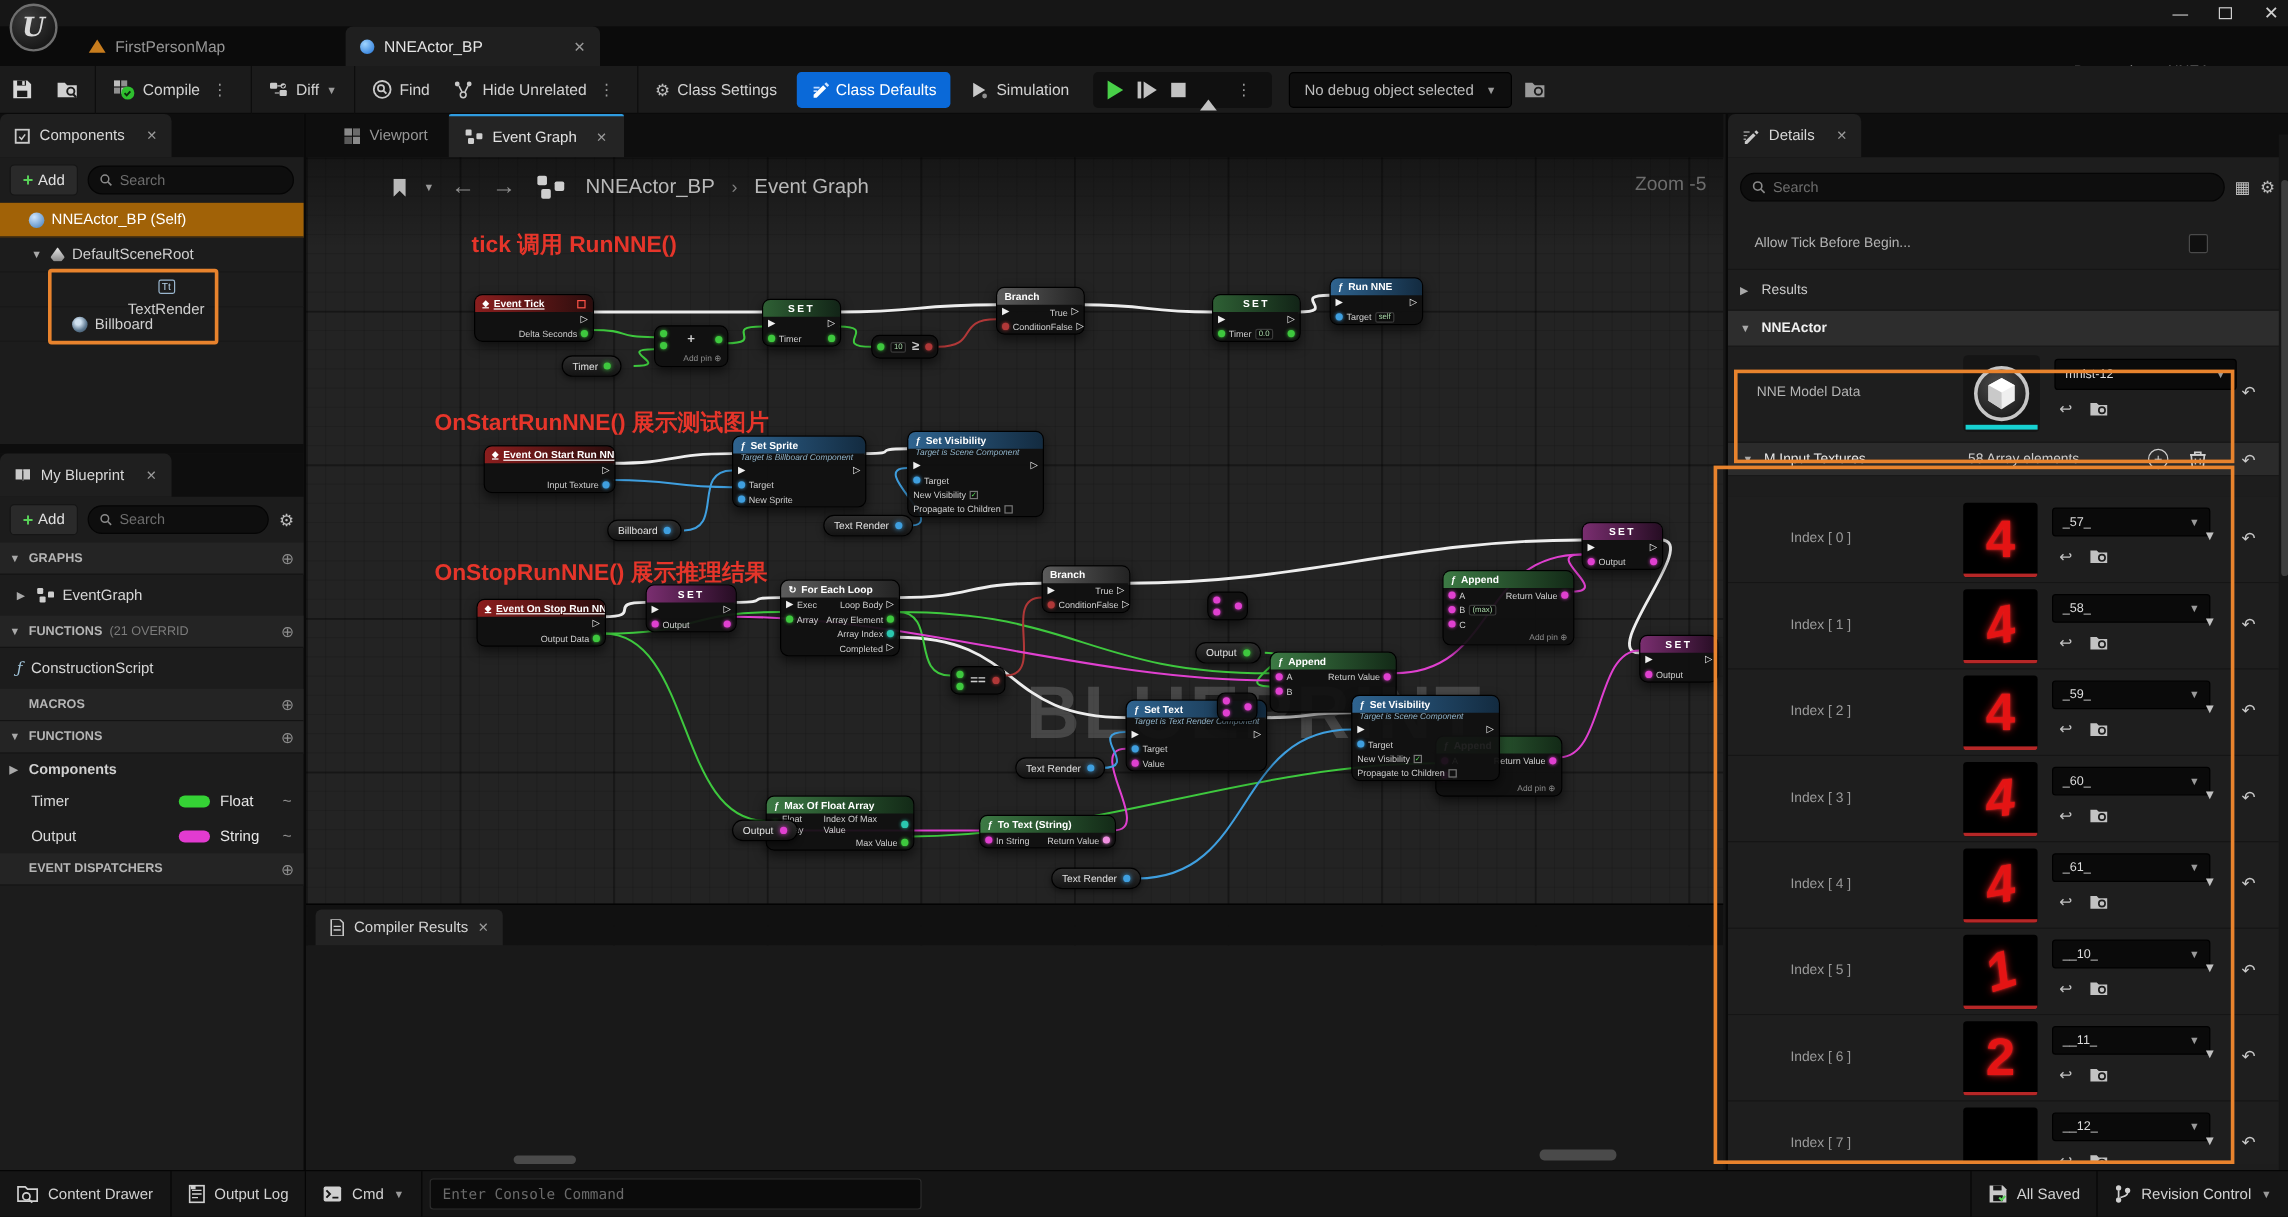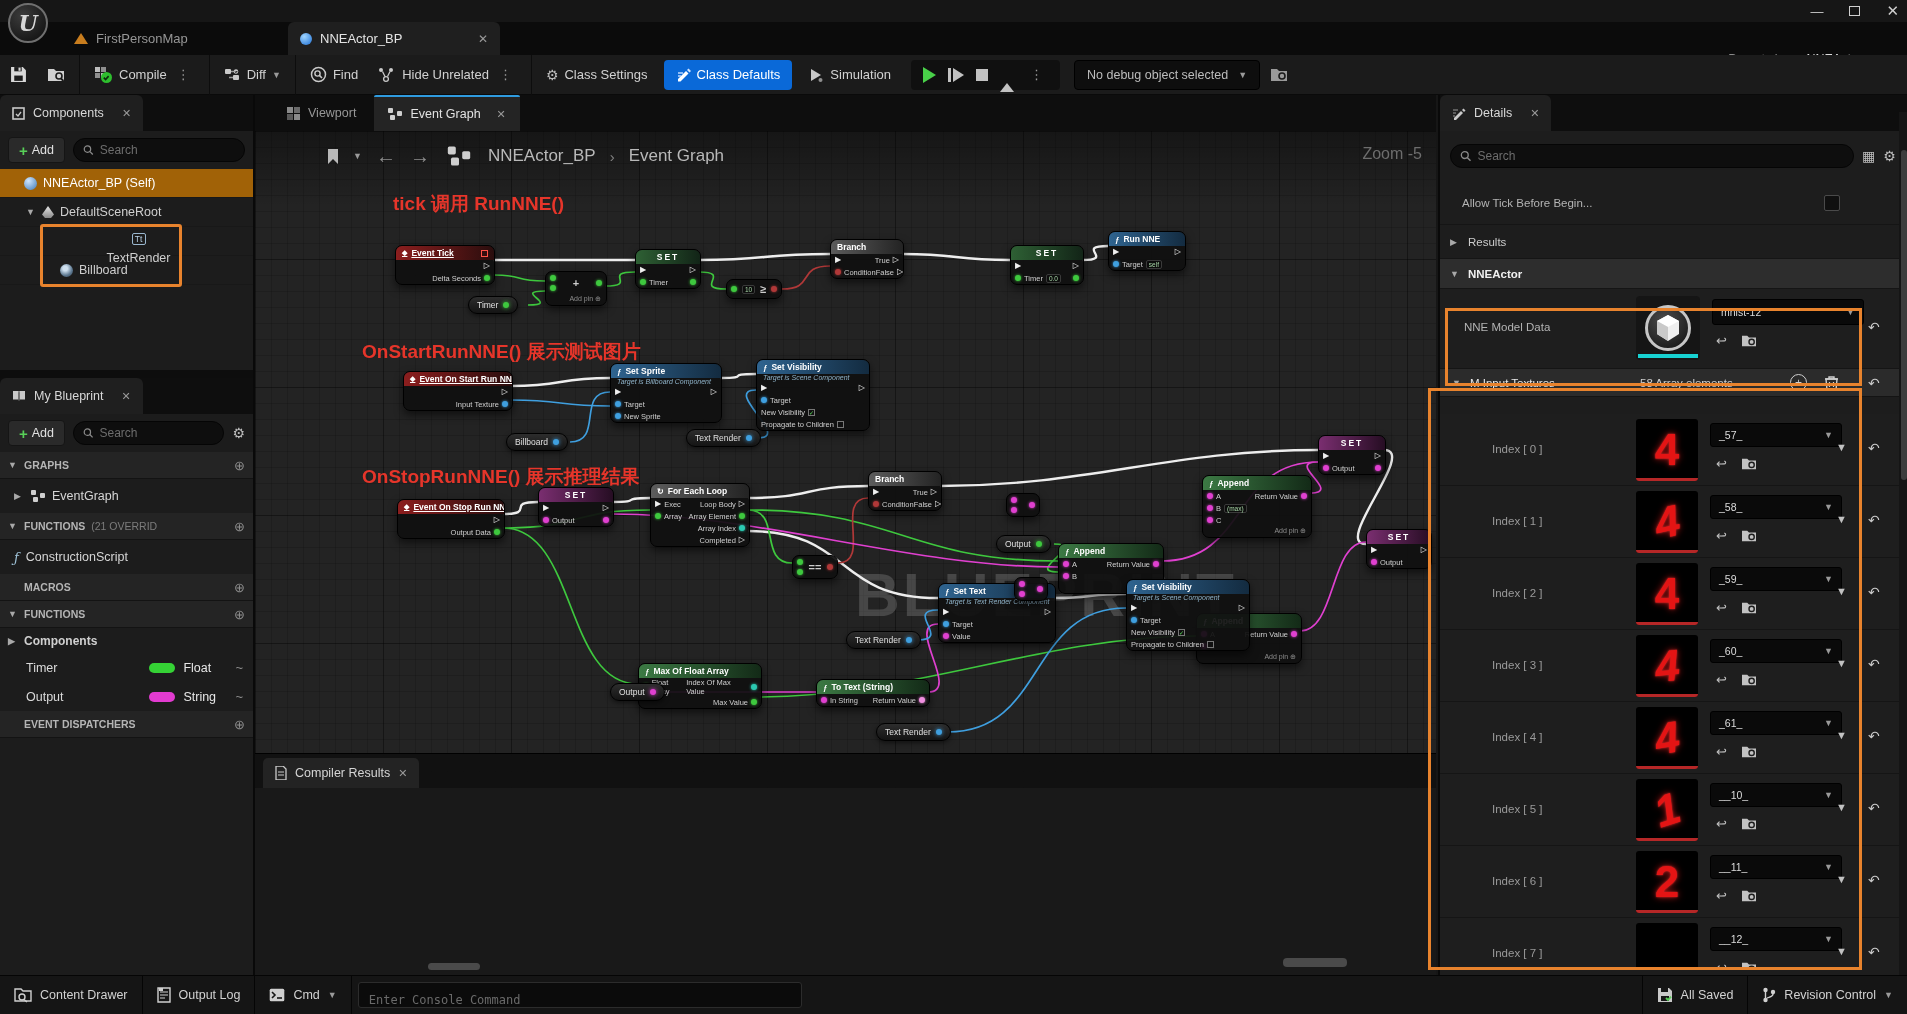--- a/index.html
+++ b/index.html
@@ -171,21 +171,21 @@
   .arow .resetarr { position:absolute; left:428px; top:26px; }
   #det-scroll { position:absolute; left:459px; top:17px; width:10px; height:863px; background:#151515; }
   #det-scroll .thumbv { position:absolute; left:2px; top:38px; width:6px; height:330px; background:#3d3d3d; border-radius:3px; }
   .hlbox { position:absolute; border:3px solid #e8832d; z-index:20; pointer-events:none; }
 
   
   #statusbar { position:absolute; left:0; top:975px; width:1907px; height:39px; background:#151515; border-top:1px solid #050505; display:flex; align-items:center; font-size:12.5px; color:#d2d2d2; }
   .sbtn { height:39px; display:flex; align-items:center; gap:8px; padding:0 14px; border-right:1px solid #050505; }
   .sright { margin-left:auto; display:flex;text-align:center; }
   .sright .sbtn { border-right:none; border-left:1px solid #050505; }
-  #console { width:444px; height:26px; background:#0b0b0b; border:1px solid #2c2c2c; border-radius:3px; margin-left:6px; display:flex; align-items:flex-end; padding:0 10px; }
+  #console { width:410px; height:26px; background:#0b0b0b; border:1px solid #2c2c2c; border-radius:3px; margin-left:6px; display:flex; align-items:center; padding:0 10px; }
   #console input { background:transparent; border:none; outline:none; width:100%; color:#8a8a8a; font-family:"DejaVu Sans Mono", monospace; font-size:12px; }
   #console input::placeholder { color:#6a6a6a; }
   svg.ic { display:block; }
 </style>
 </head>
 <body>
 
 <div id="app">
 
   <div id="logo">

